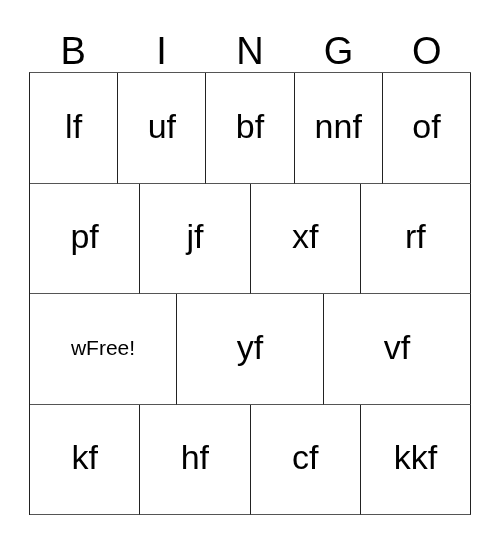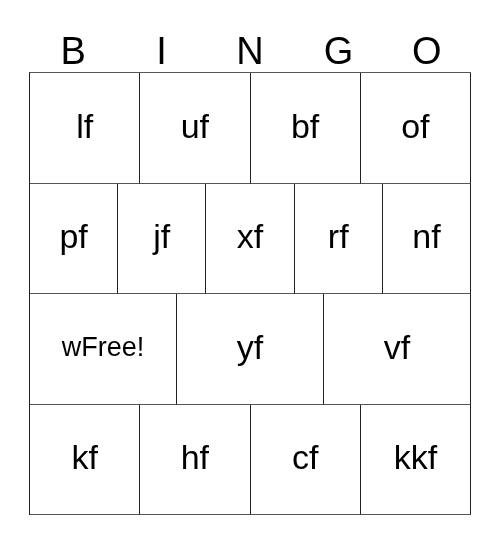--- a/index.html
+++ b/index.html
@@ -78,21 +78,21 @@
   .cell-text {
     font-size: 34px;
     line-height: 1;
     color: #000000;
     text-align: center;
     white-space: nowrap;
     position: relative;
     top: -2px;
   }
   .cell.free .cell-text {
-    font-size: 27px;
+    font-size: 21px;
     top: -1px;
   }
 </style>
 </head>
 <body>
 
 <div id="card">
 
   <div id="header-row">
     <div class="header-letter">B</div>
@@ -108,39 +108,39 @@
       <div class="cell">
           <span class="cell-text">lf</span>
         </div>
       <div class="cell">
           <span class="cell-text">uf</span>
         </div>
       <div class="cell">
           <span class="cell-text">bf</span>
         </div>
       <div class="cell">
+          <span class="cell-text">nnf</span>
+        </div>
+      <div class="cell">
           <span class="cell-text">of</span>
         </div>
     </div>
 
     <div class="grid-row">
       <div class="cell">
           <span class="cell-text">pf</span>
         </div>
       <div class="cell">
           <span class="cell-text">jf</span>
         </div>
       <div class="cell">
           <span class="cell-text">xf</span>
         </div>
       <div class="cell">
           <span class="cell-text">rf</span>
-        </div>
-      <div class="cell">
-          <span class="cell-text">nf</span>
         </div>
     </div>
 
     <div class="grid-row">
       <div class="cell free">
           <span class="cell-text">wFree!</span>
         </div>
       <div class="cell">
           <span class="cell-text">yf</span>
         </div>

